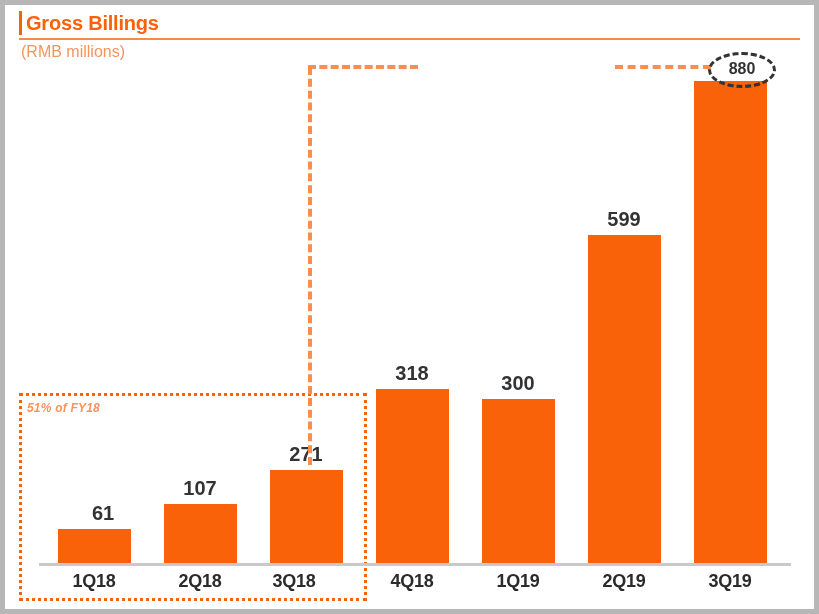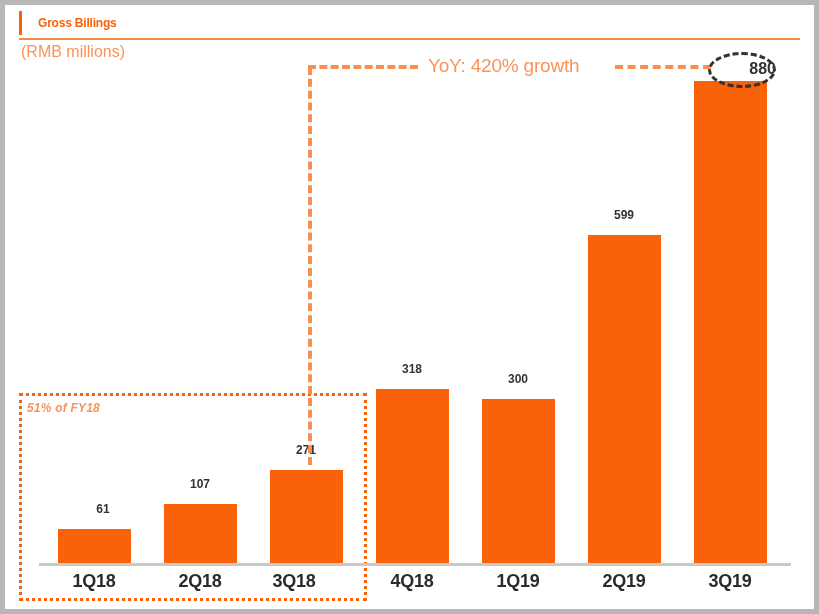--- a/index.html
+++ b/index.html
@@ -30,26 +30,26 @@
   }
 
   
   .title-wrap {
     position: absolute;
     left: 14px;
     top: 6px;
     width: 781px;
   }
   .title {
-    font-size: 12px;
+    font-size: 20px;
     font-weight: bold;
     color: #F96209;
     letter-spacing: -0.2px;
     line-height: 24px;
-    padding-left: 16px;
+    padding-left: 4px;
     border-left: 3px solid #F96209;
   }
   .title-rule {
     position: absolute;
     left: 14px;
     top: 33px;
     width: 781px;
     height: 2px;
     background: #F58A4B;
   }
@@ -81,21 +81,21 @@
   }
 
   .bar {
     position: absolute;
     background: #F96209;
     bottom: 46px;
   }
 
   .bar-label {
     position: absolute;
-    font-size: 12px;
+    font-size: 20px;
     font-weight: bold;
     color: #333333;
     text-align: center;
     transform: translateX(-50%);
   }
 
   .cat-label {
     position: absolute;
     top: 566px;
     font-size: 18px;
@@ -170,21 +170,21 @@
     height: 36px;
     box-sizing: border-box;
     border: 3px dashed #333333;
     border-radius: 50%;
   }
   .label-880 {
     position: absolute;
     left: 703px;
     top: 55px;
     width: 68px;
-    text-align: right;
+    text-align: center;
     font-size: 16px;
     font-weight: bold;
     color: #333333;
   }
 </style>
 </head>
 <body>
 
 <div class="screen">
   <div class="inner">
@@ -221,20 +221,19 @@
       <div class="cat-label" style="left:195px;">2Q18</div>
       <div class="cat-label" style="left:289px;">3Q18</div>
       <div class="cat-label" style="left:407px;">4Q18</div>
       <div class="cat-label" style="left:513px;">1Q19</div>
       <div class="cat-label" style="left:619px;">2Q19</div>
       <div class="cat-label" style="left:725px;">3Q19</div>
 
       <div class="yoy-vline"></div>
       <div class="yoy-hline-left"></div>
       <div class="yoy-hline-right"></div>
-      <div class="yoy-text">YoY: 420% growth</div>
 
       <div class="circle-880"></div>
       <div class="label-880">880</div>
 
     </div>
   </div>
 </div>
 
 </body></html>

